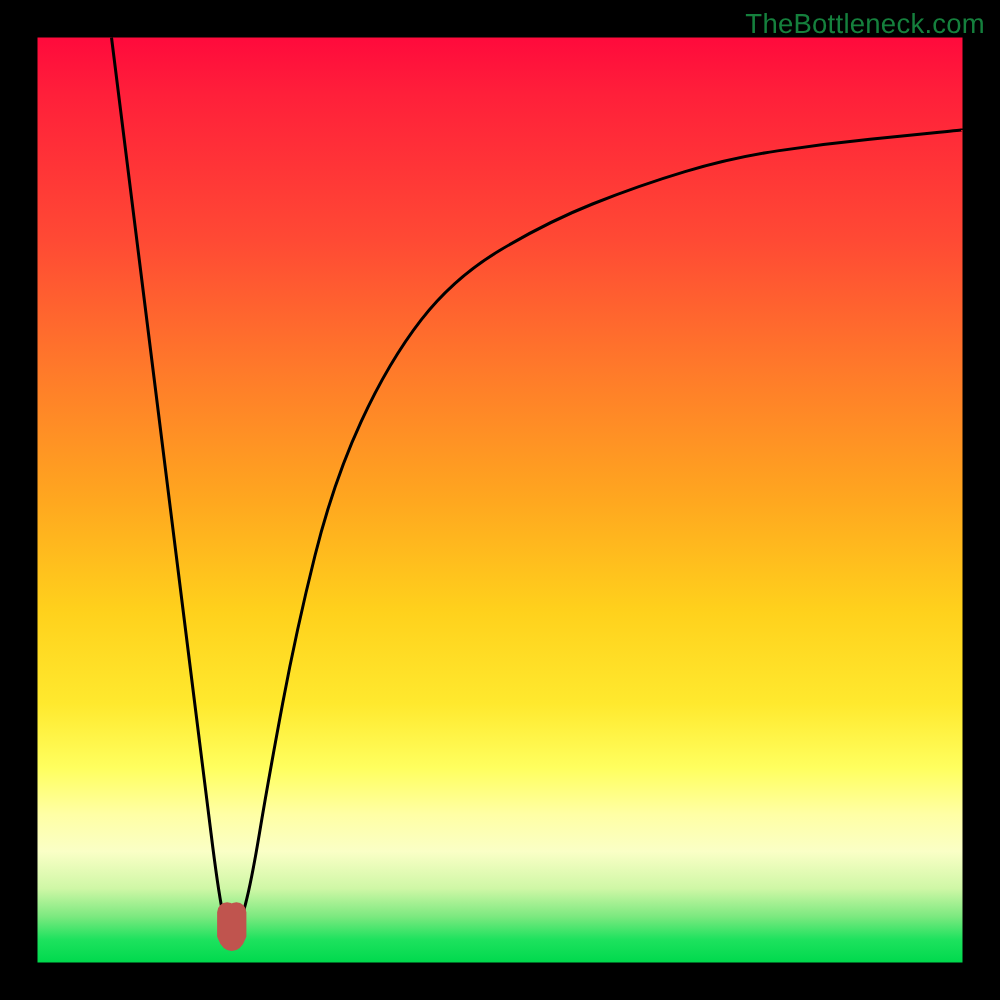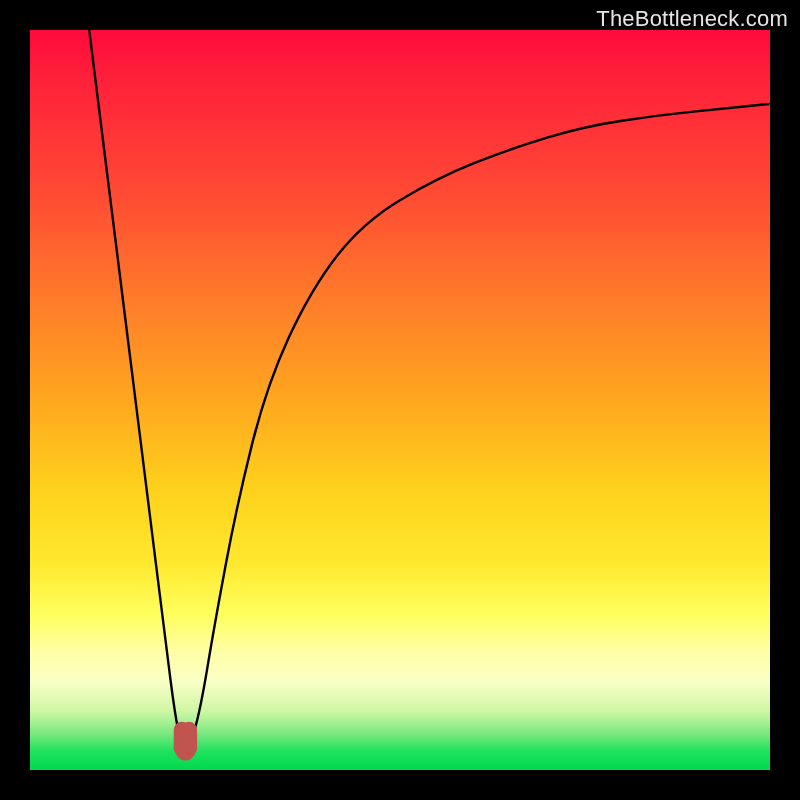--- a/index.html
+++ b/index.html
@@ -41,21 +41,21 @@
       #cff7a6 92%,
       #7de980 95%,
       #1ee25e 97.5%,
       #00d94d 100%
     );
   }
   .watermark {
     position: absolute;
     top: 6px;
     right: 12px;
-    color: #e5e5e5;
+    color: #15803d;
     font-size: 22px;
     font-weight: 500;
     letter-spacing: 0.2px;
     user-select: none;
   }
   svg.curve {
     position: absolute;
     top: 0;
     left: 0;
     width: 740px;

